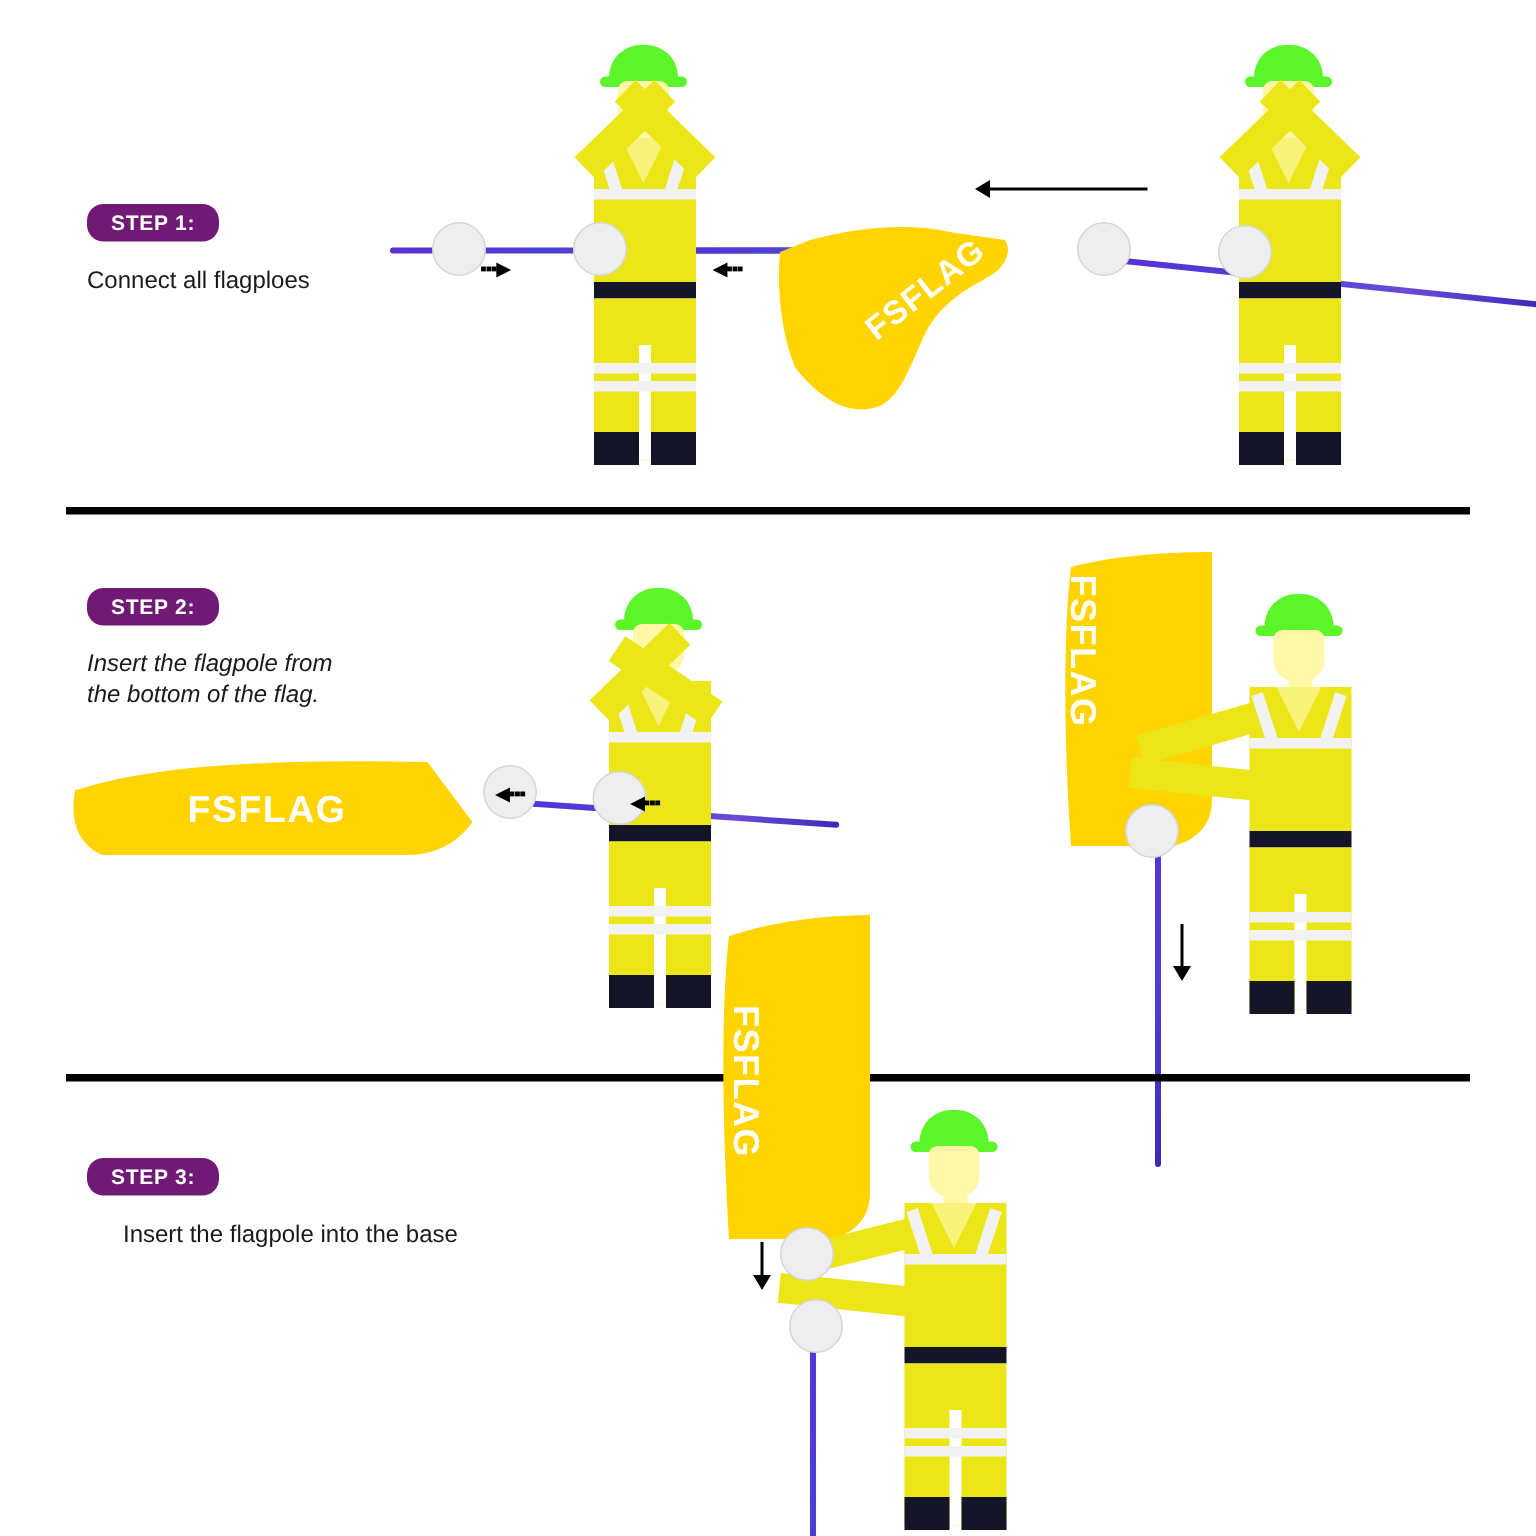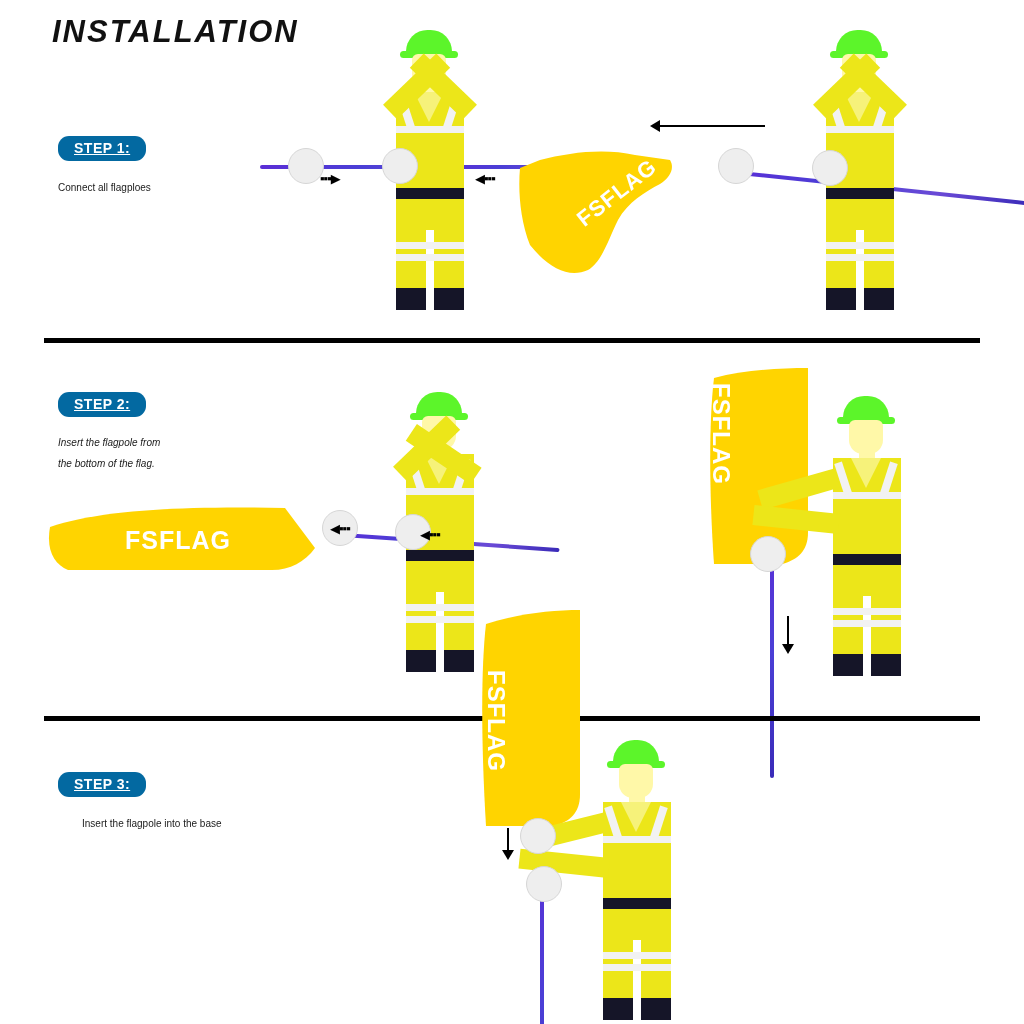--- a/index.html
+++ b/index.html
@@ -26,33 +26,32 @@
     font-size: 31px;
     font-weight: bold;
     font-style: italic;
     letter-spacing: 2px;
     color: #111111;
     white-space: nowrap;
   }
   
   .step-badge {
     position: absolute;
-    background: #0369a1;
+    background: #701a75;
     color: #ffffff;
     font-size: 14px;
     font-weight: bold;
     border-radius: 11px;
     padding: 4px 16px 5px 16px;
     letter-spacing: 0.5px;
     white-space: nowrap;
-    text-decoration: underline;
   }
   .step-text {
     position: absolute;
-    font-size: 10px;
+    font-size: 16px;
     color: #1a1a1a;
     line-height: 21px;
     white-space: pre-line;
   }
   
   .divider {
     position: absolute;
     height: 5px;
     background: #000000;
   }
@@ -211,21 +210,20 @@
     transform: rotate(90deg);
     transform-origin: 0 0;
   }
   svg { display: block; }
 </style>
 </head>
 <body>
 
 <div id="page">
 
-  <div class="title">INSTALLATION</div>
 
   <div class="step-badge" style="left:58px; top:136px;">STEP 1:</div>
   <div class="step-text" style="left:58px; top:177px; width:250px;">Connect all flagploes</div>
 
   <div class="scene" style="left:330px; top:20px; width:260px; height:300px;">
 
     <div class="pole" style="left:-70px; top:145px; width:290px;"></div>
     <div class="pole" style="left:110px; top:145px; width:175px;"></div>
 
     <div class="worker" style="left:48px; top:10px;">

